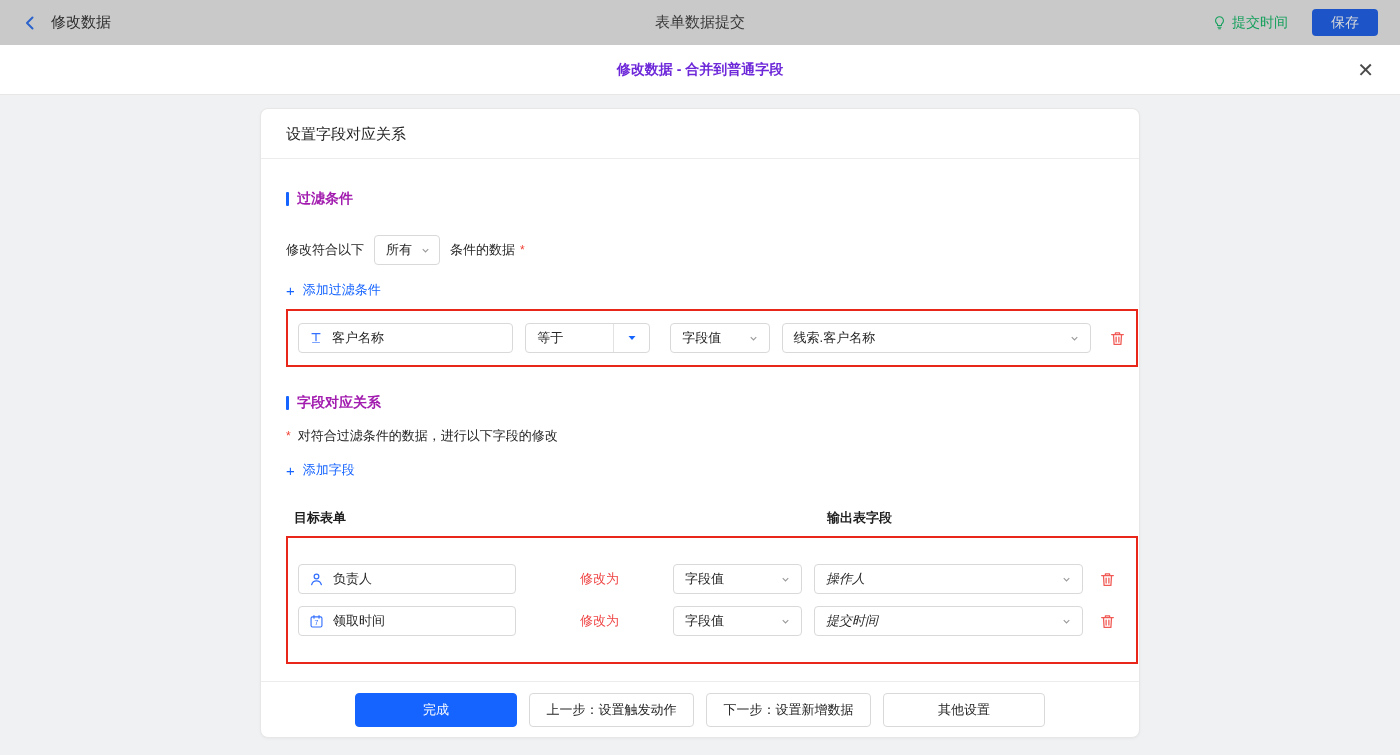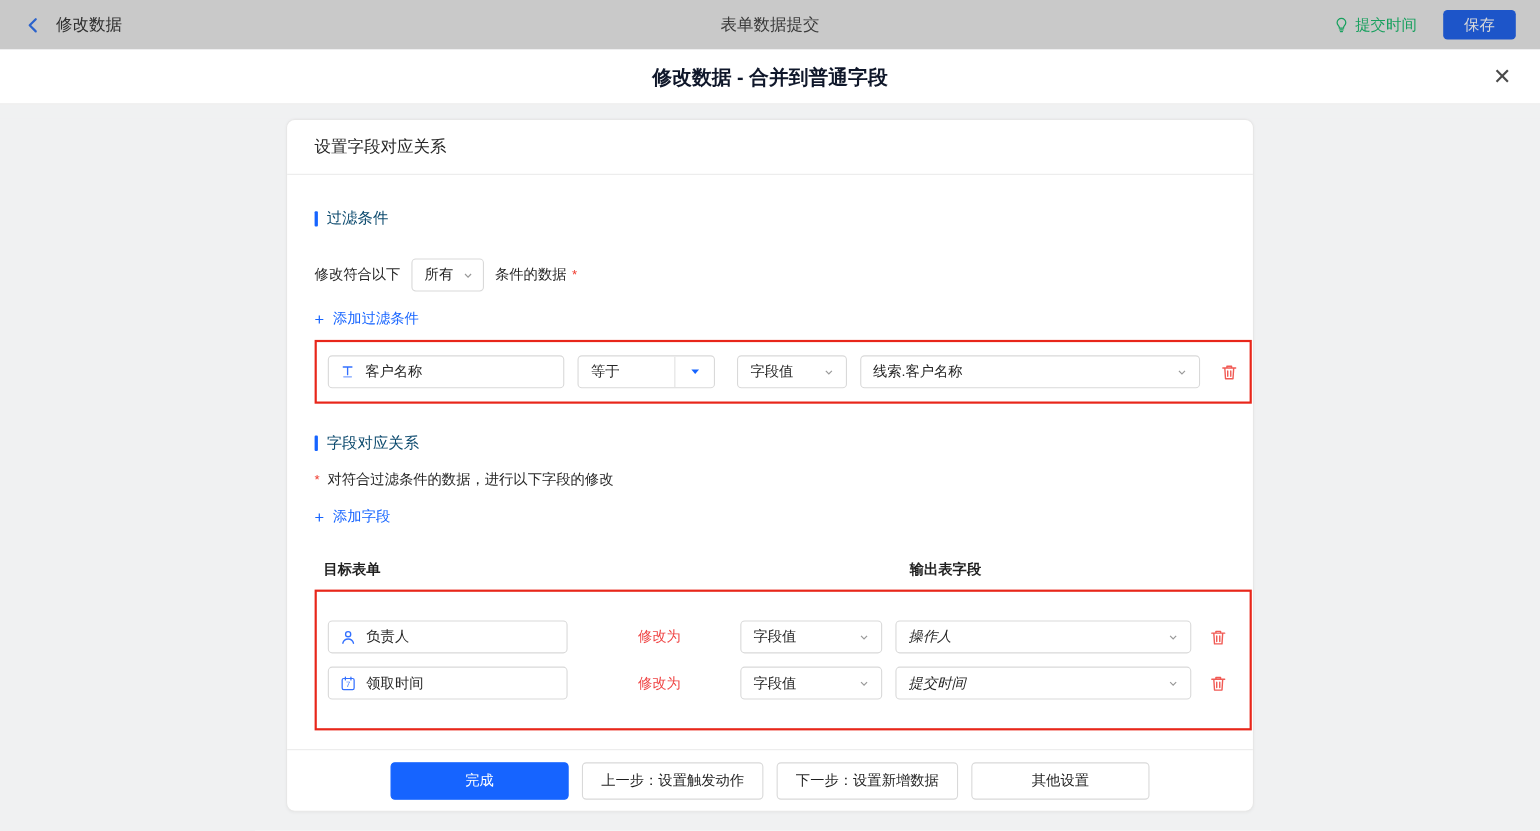--- a/index.html
+++ b/index.html
@@ -11,30 +11,30 @@
   .tb-left { display:flex; align-items:center; gap:13px; }
   .tb-back-icon { display:flex; align-items:center; cursor:pointer; }
   .tb-back-label { font-size:15px; color:#2e2e2e; }
   .tb-title { position:absolute; left:0; right:0; text-align:center; font-size:15px; color:#3a3a3a; }
   .tb-right { margin-left:auto; display:flex; align-items:center; gap:24px; position:relative; z-index:1; }
   .tb-guide { display:flex; align-items:center; gap:5px; color:#17a05e; font-size:14px; cursor:pointer; }
   .tb-save { width:66px; height:27px; background:#1d55c9; color:#d9d9d9; border:none; border-radius:4px; font-size:14px; cursor:pointer; font-family:inherit; }
 
   
   .dlg-header { height:50px; background:#ffffff; border-bottom:1px solid #e8e8e8; display:flex; align-items:center; justify-content:center; position:relative; }
-  .dlg-title { font-size:18px; font-weight:bold; color:#0f172a; }
+  .dlg-title { font-size:14px; font-weight:bold; color:#6d28d9; }
   .dlg-close { position:absolute; right:26px; top:50%; transform:translateY(-50%); font-size:20px; color:#4a4a4a; cursor:pointer; line-height:1; }
   .dlg-body { height:660px; background:#f0f1f2; }
 
   
   .panel { width:880px; height:630px; margin:13px auto 0; background:#fff; border:1px solid #e7e7e7; border-radius:8px; box-shadow:0 1px 3px rgba(0,0,0,0.04); display:flex; flex-direction:column; }
   .panel-header { height:50px; line-height:50px; padding-left:25px; font-size:15px; color:#262626; border-bottom:1px solid #ececec; }
   .panel-content { flex:1; padding:31px 0 0 25px; }
 
-  .sec-title { display:flex; align-items:center; gap:8px; font-size:14px; font-weight:normal; color:#0c4a6e; }
+  .sec-title { display:flex; align-items:center; gap:8px; font-size:14px; font-weight:bold; color:#a21caf; }
   .sec-bar { width:3px; height:14px; background:#1664ff; border-radius:1px; }
 
   .cond-line { display:flex; align-items:center; margin-top:27px; font-size:13px; color:#262626; }
   .mini-select { margin:0 10px; width:66px; height:30px; border:1px solid #d9d9d9; border-radius:4px; display:flex; align-items:center; justify-content:space-between; padding:0 8px 0 11px; cursor:pointer; background:#fff; }
   .req { color:#f04134; margin-left:5px; font-size:12px; }
 
   .add-link { display:flex; align-items:center; gap:8px; margin-top:16px; color:#1664ff; font-size:13px; cursor:pointer; width:max-content; }
   .add-plus { font-size:15px; line-height:1; }
 
   .hl-box { width:852px; border:2px solid #e8261a; margin-top:10px; padding:12px 10px; }

